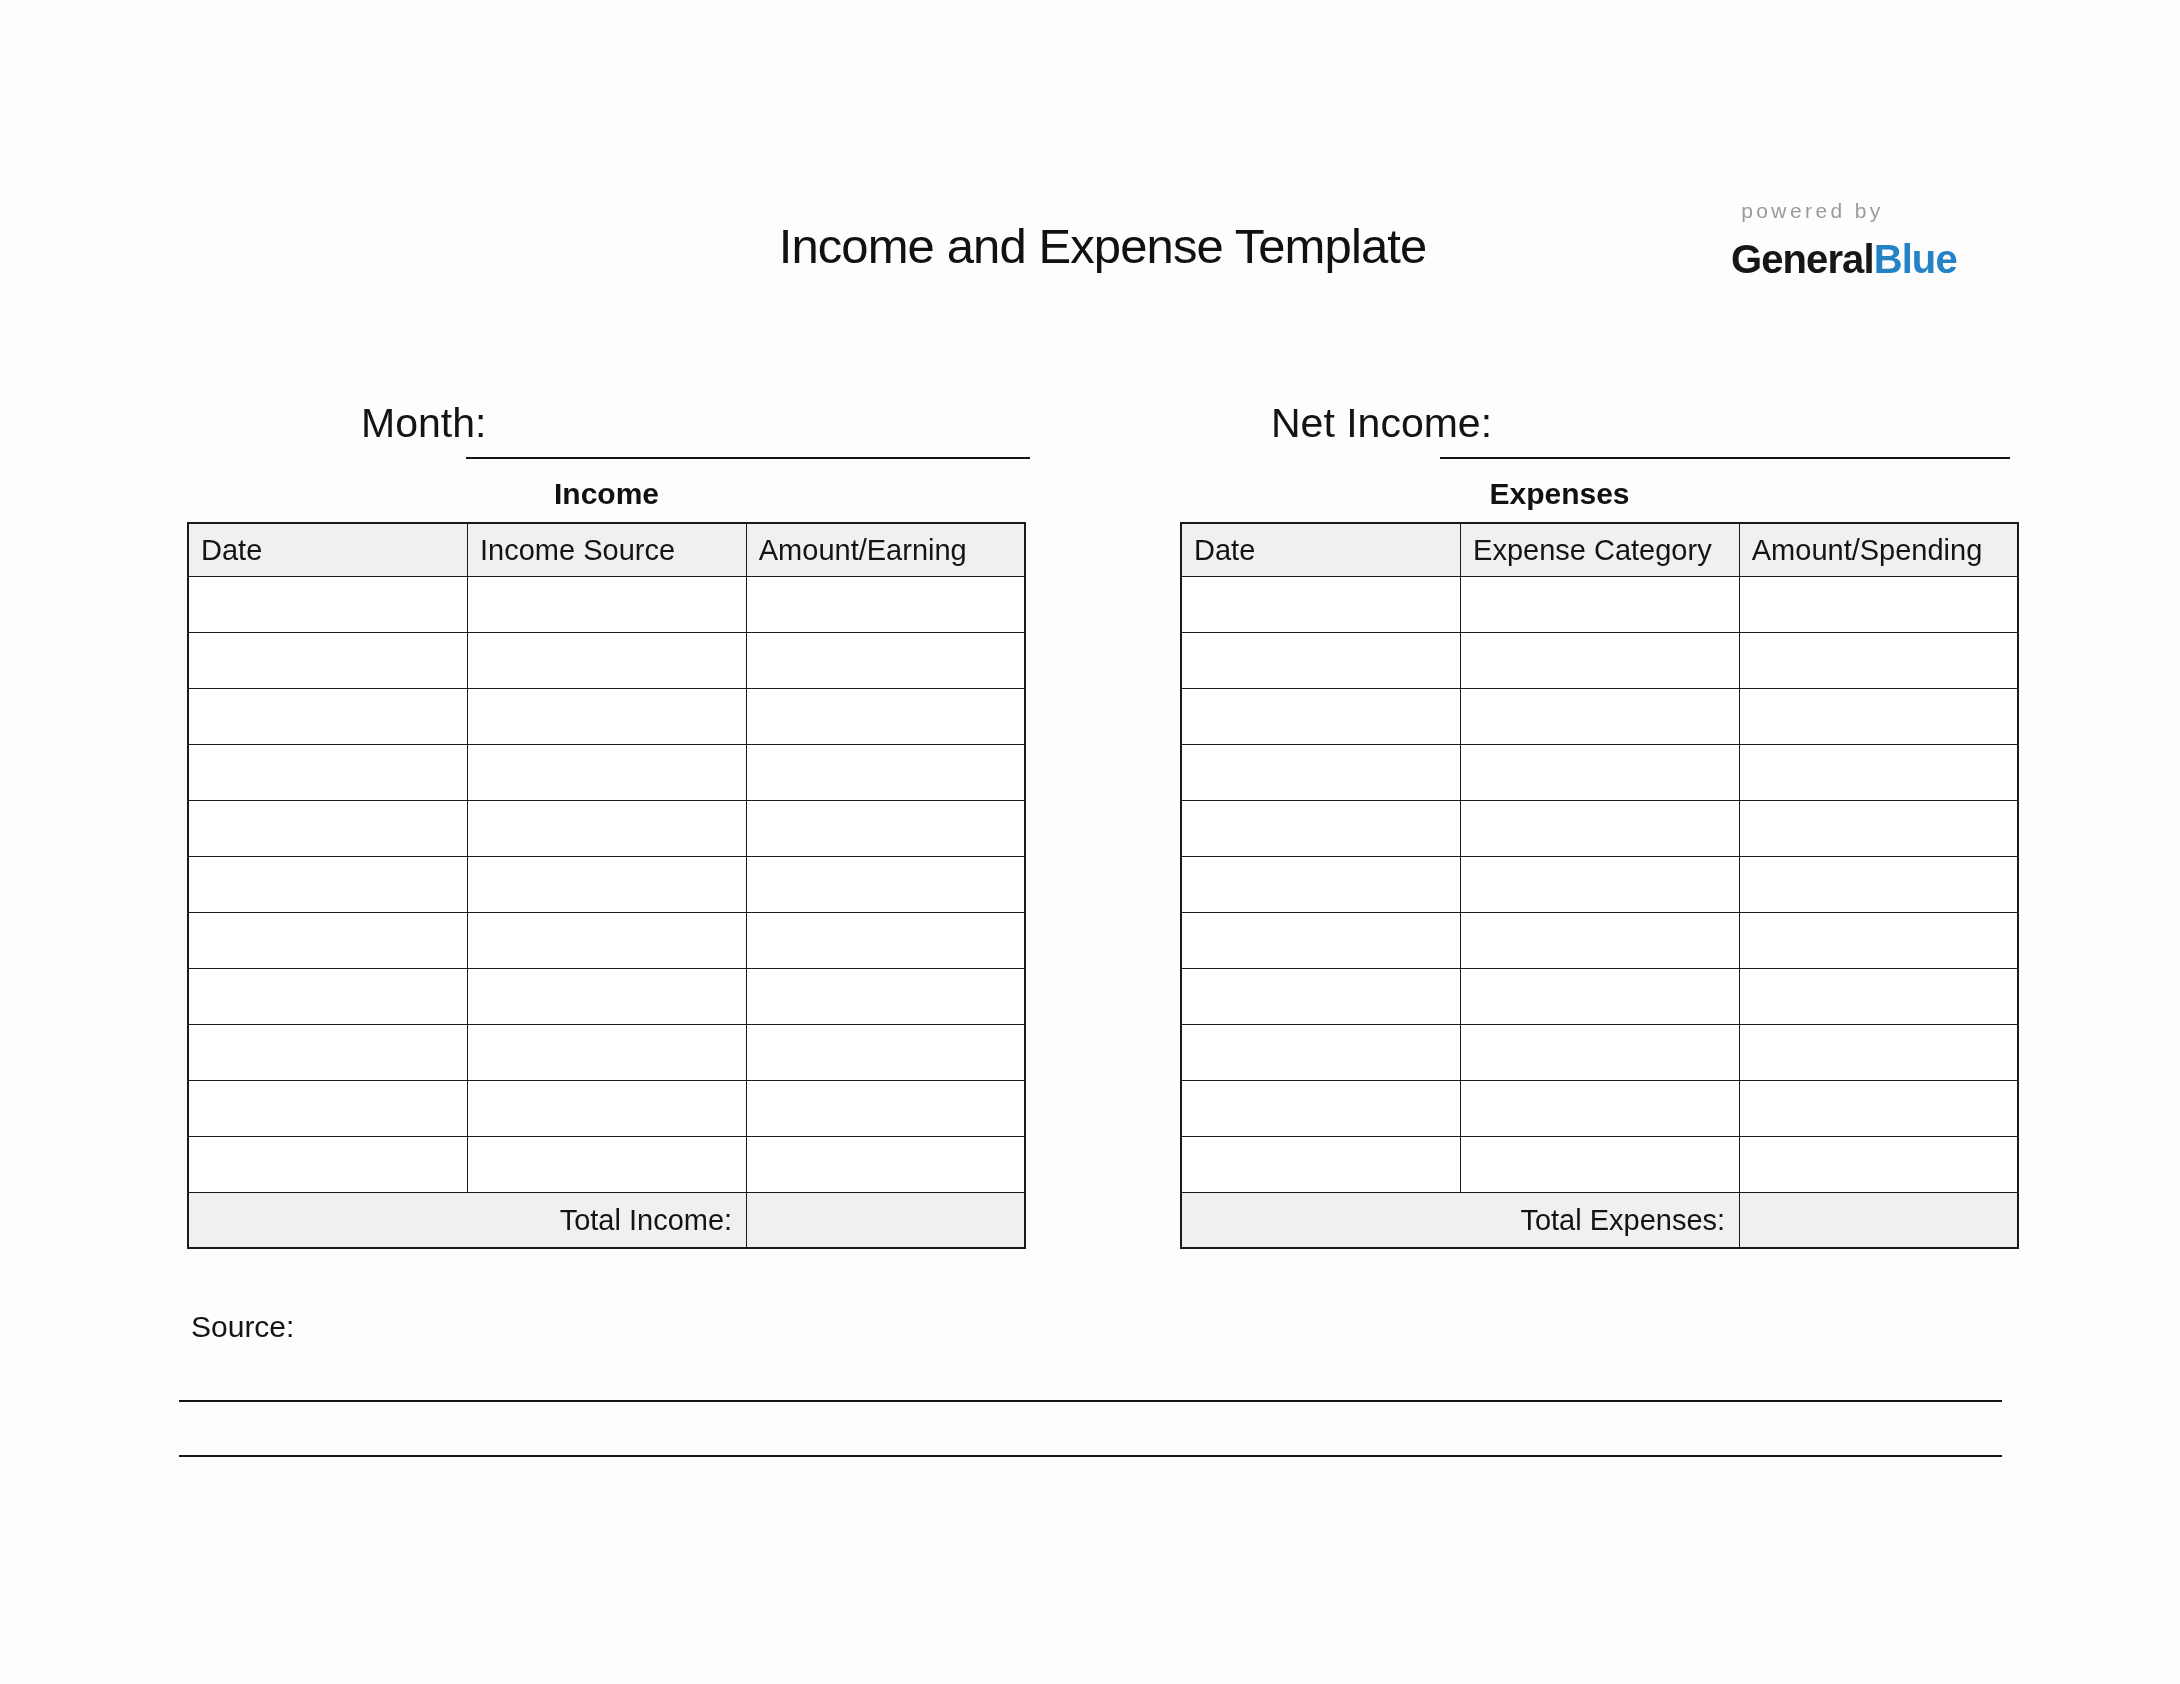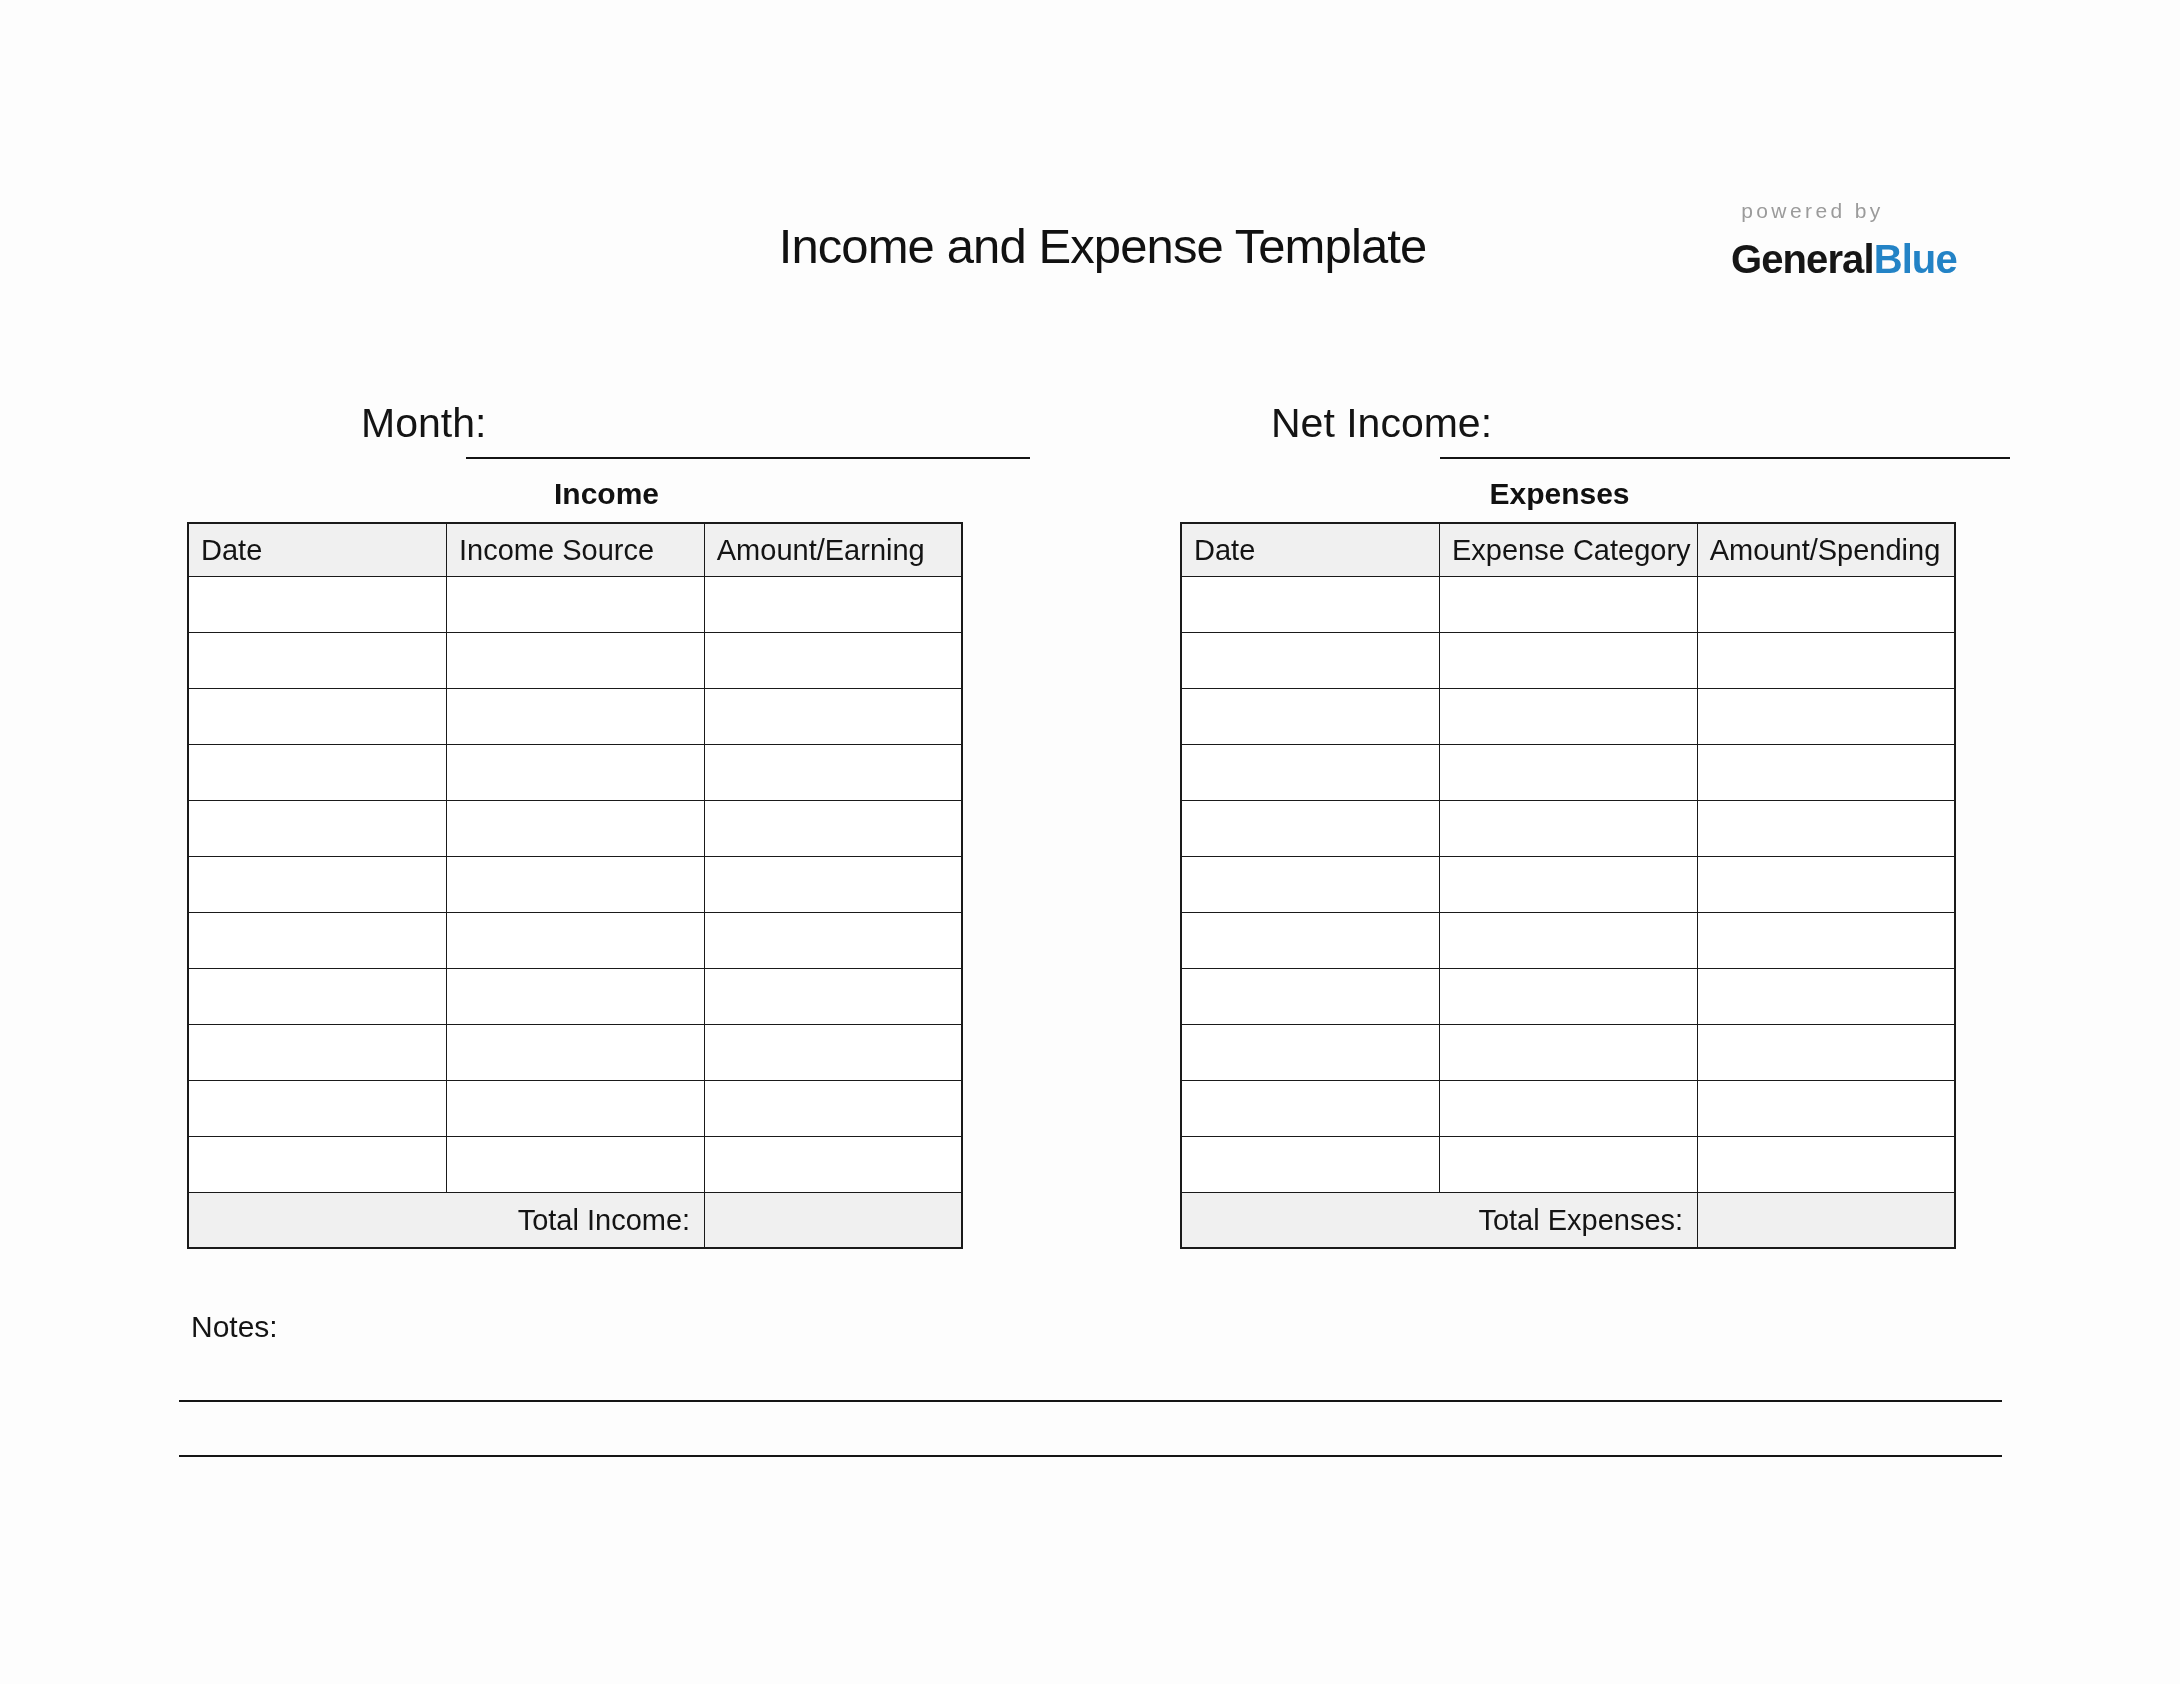--- a/index.html
+++ b/index.html
@@ -39,21 +39,21 @@
   
   .section-title {
     position: absolute; top: 477px; width: 839px;
     text-align: center; font-size: 30px; font-weight: 700; color: #111;
   }
   #income-title { left: 187px; }
   #expenses-title { left: 1140px; }
 
   
   table.sheet {
-    position: absolute; top: 522px; width: 776px;
+    position: absolute; top: 522px; width: 839px;
     border-collapse: collapse; table-layout: fixed;
     background: #ffffff;
     border: 2.6px solid #1a1a1a;
   }
   #income-table { left: 187px; }
   #expenses-table { left: 1180px; }
   table.sheet th, table.sheet td {
     border: 1.7px solid #1a1a1a;
     font-weight: 400;
     overflow: hidden;
@@ -254,16 +254,16 @@
       </tr>
     </tbody>
   <tfoot>
     <tr>
       <td class="total-label" colspan="2">Total Expenses:</td>
       <td></td>
     </tr>
   </tfoot>
 </table>
 
-<div class="notes-label">Notes:</div>
+<div class="notes-label">Source:</div>
 <div class="note-line" id="note-line-1"></div>
 <div class="note-line" id="note-line-2"></div>
 
 
 </body></html>

